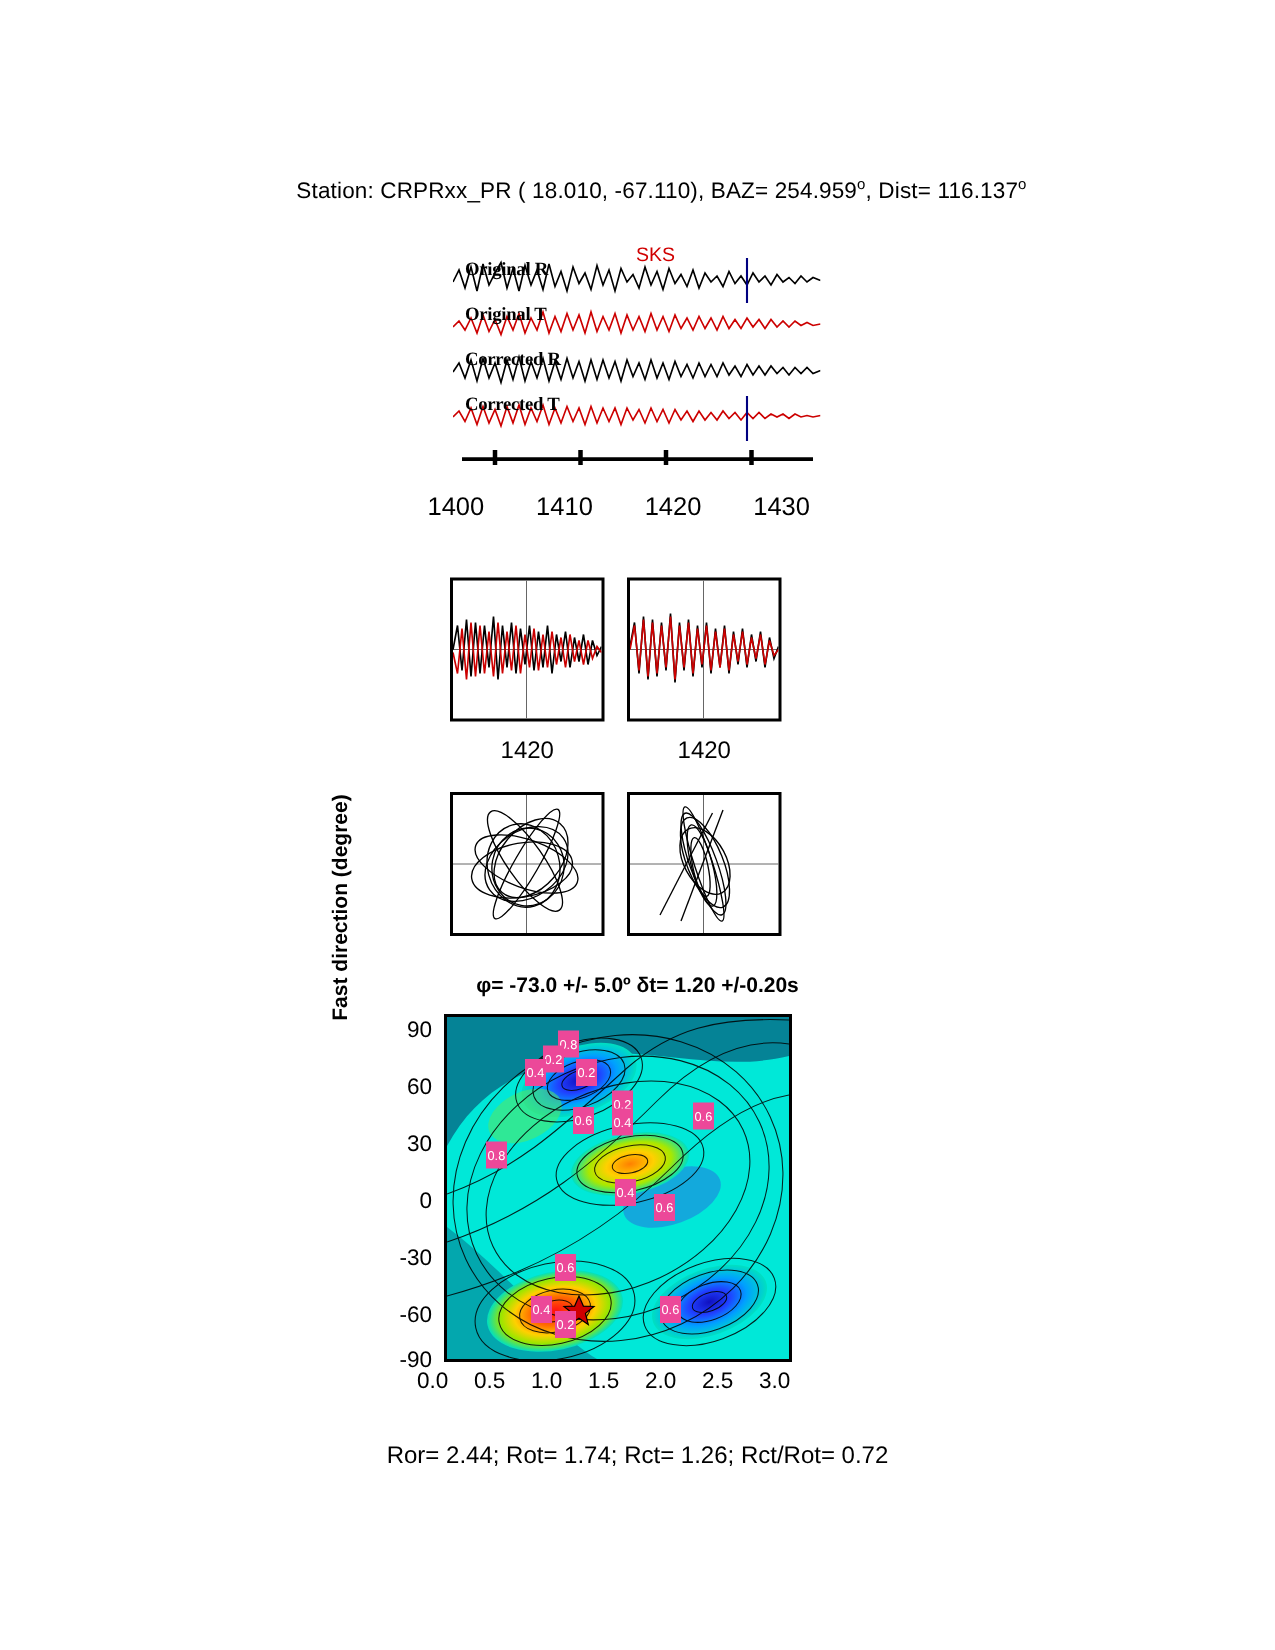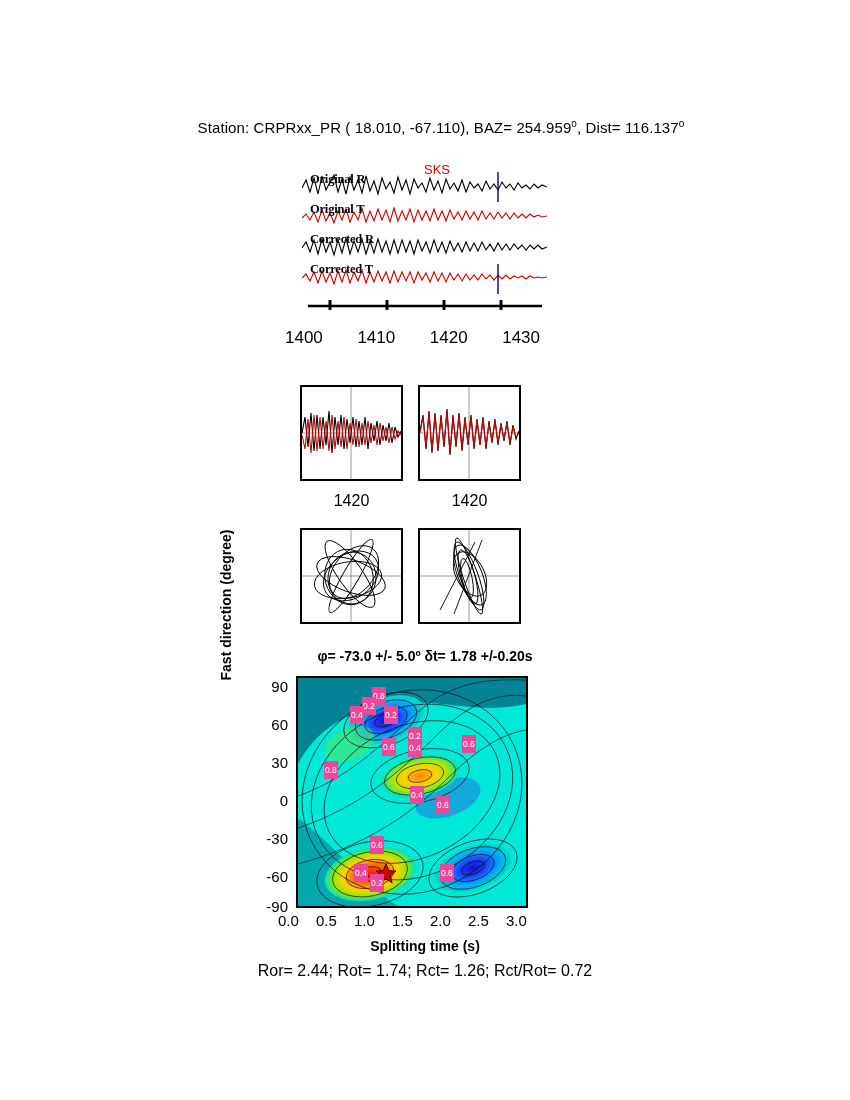--- a/index.html
+++ b/index.html
@@ -250,21 +250,21 @@
         <ellipse cx="50" cy="45" rx="32" ry="12" transform="rotate(68 50 45)"></ellipse>
         <ellipse cx="48" cy="47" rx="28" ry="7" transform="rotate(75 48 47)"></ellipse>
         <ellipse cx="50" cy="44" rx="24" ry="14" transform="rotate(62 50 44)"></ellipse>
         <ellipse cx="47" cy="48" rx="20" ry="5" transform="rotate(78 47 48)"></ellipse>
         <path d="M20,80 L55,12"></path>
         <path d="M34,84 L62,10"></path>
       </g>
     </svg>
   </div>
 
-  <div class="contour-title">φ= -73.0 +/- 5.0º δt= 1.78 +/-0.20s</div>
+  <div class="contour-title">φ= -73.0 +/- 5.0º δt= 1.20 +/-0.20s</div>
 
   <div class="ylabel">Fast direction (degree)</div>
 
   <div class="ytick" style="left:240px; top:678px; width:48px;">90</div>
   <div class="ytick" style="left:240px; top:716px; width:48px;">60</div>
   <div class="ytick" style="left:240px; top:754px; width:48px;">30</div>
   <div class="ytick" style="left:240px; top:792px; width:48px;">0</div>
   <div class="ytick" style="left:240px; top:830px; width:48px;">-30</div>
   <div class="ytick" style="left:240px; top:868px; width:48px;">-60</div>
   <div class="ytick" style="left:240px; top:898px; width:48px;">-90</div>
@@ -354,17 +354,16 @@
   </div>
 
   <div class="xtick" style="left:278px; width:36px;">0.0</div>
   <div class="xtick" style="left:316px; width:36px;">0.5</div>
   <div class="xtick" style="left:354px; width:36px;">1.0</div>
   <div class="xtick" style="left:392px; width:36px;">1.5</div>
   <div class="xtick" style="left:430px; width:36px;">2.0</div>
   <div class="xtick" style="left:468px; width:36px;">2.5</div>
   <div class="xtick" style="left:506px; width:36px;">3.0</div>
 
-  <div class="xlabel">Splitting time (s)</div>
 
   <div class="footer">Ror= 2.44; Rot= 1.74; Rct= 1.26; Rct/Rot= 0.72</div>
 
 </div>
 
 </body></html>

